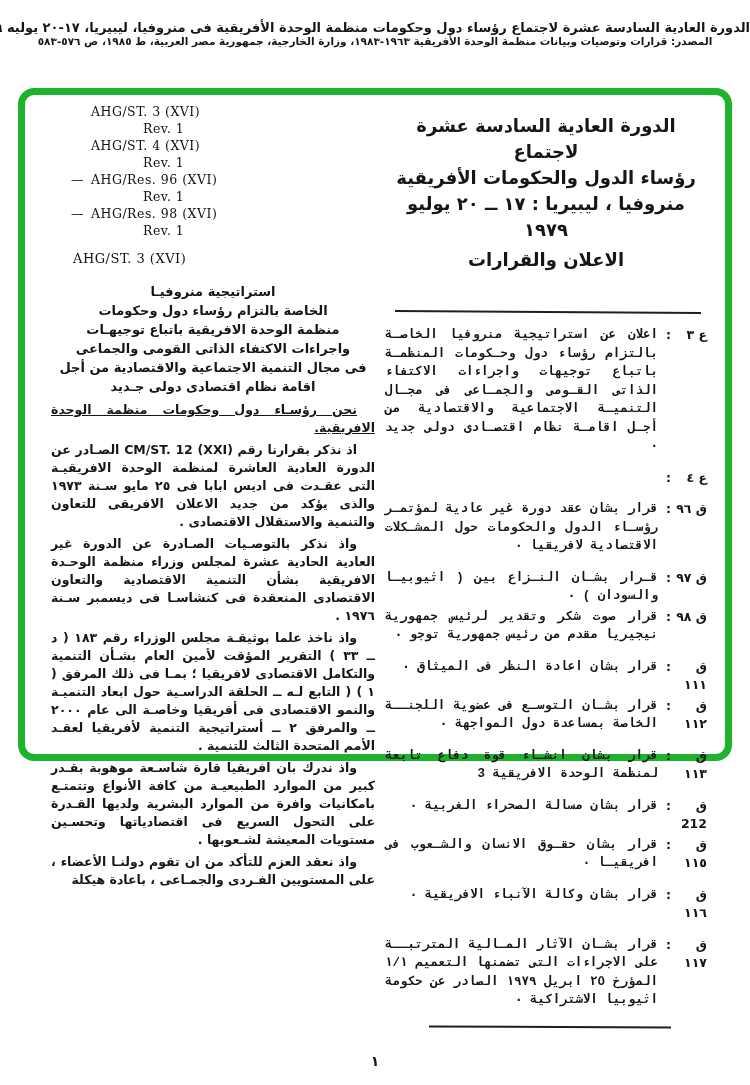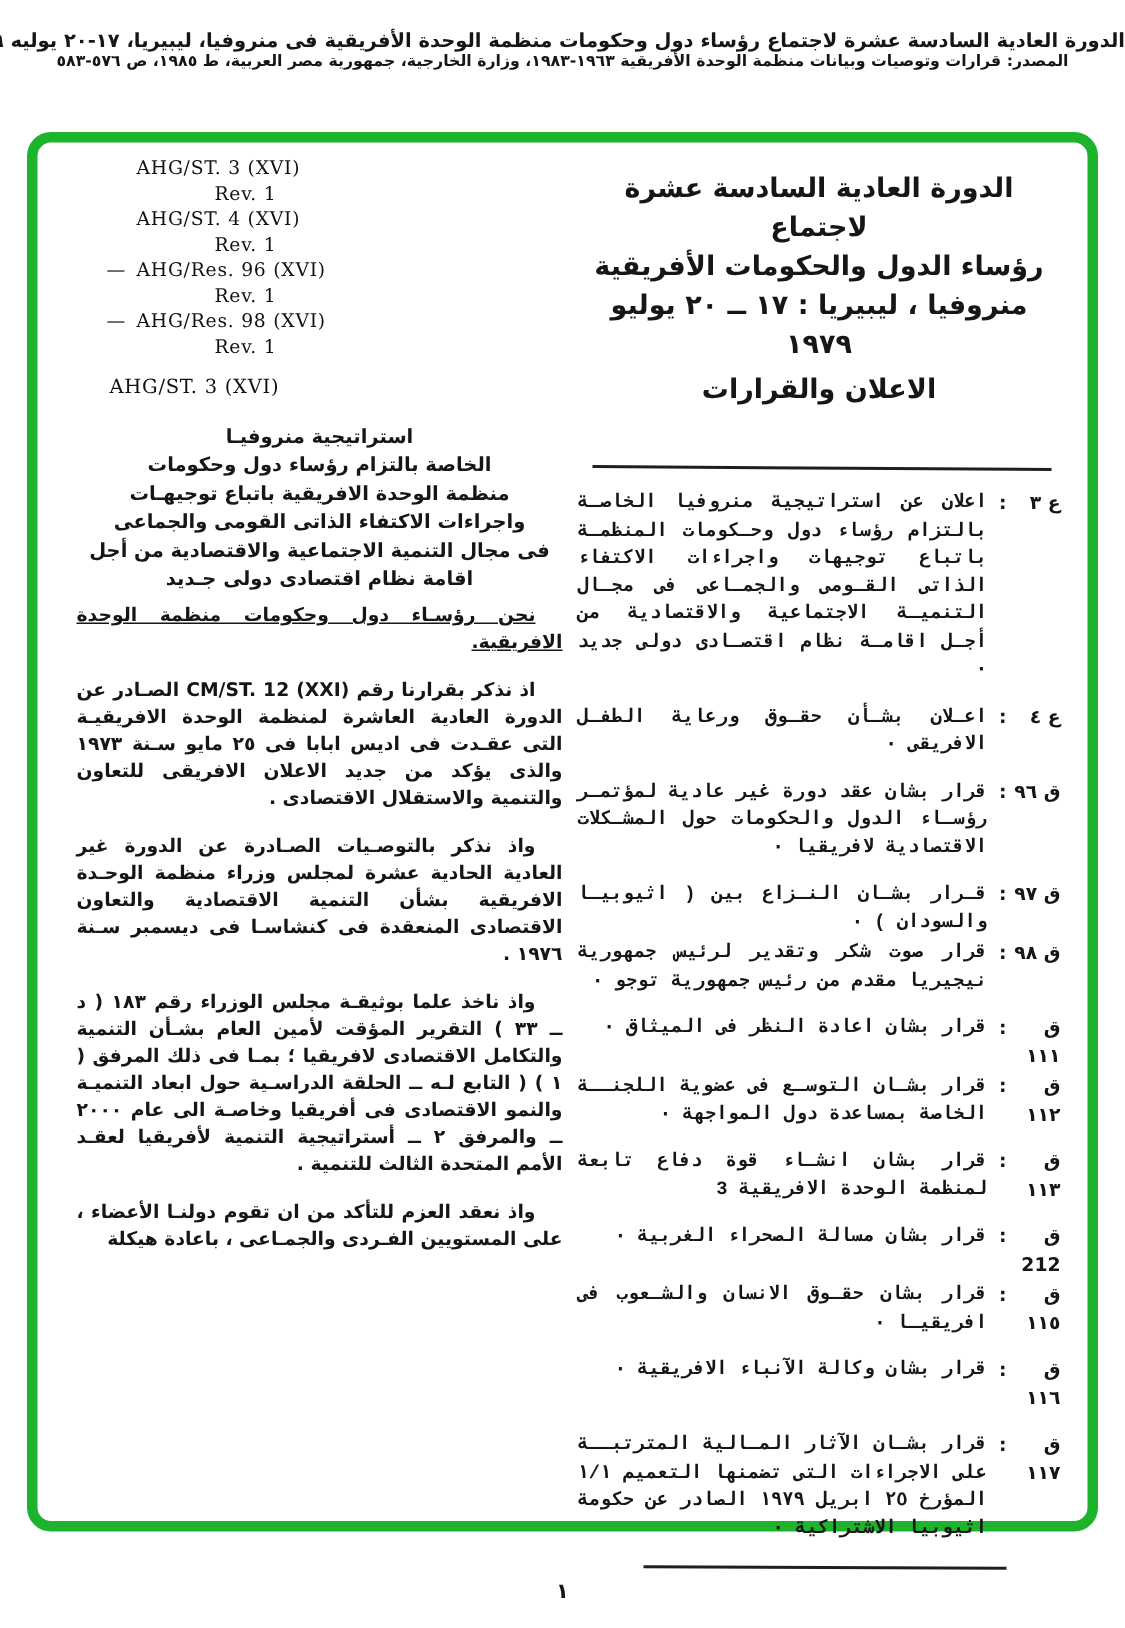--- a/index.html
+++ b/index.html
@@ -14,21 +14,21 @@
   .page { position:relative; width:750px; height:1085px; background:#fff; }
 
   
   .doc-header { position:absolute; top:20px; left:0; right:0; text-align:center; direction:rtl; }
   .doc-header .h1 { font-size:13px; font-weight:bold; white-space:nowrap; letter-spacing:0; }
   .doc-header .h2 { font-size:10.5px; font-weight:bold; margin-top:0; white-space:nowrap; }
 
   
   .frame {
     position:absolute; left:18px; top:88px;
-    width:714px; height:933px;
+    width:714px; height:673px;
     border:7px solid #1db32c;
     border-radius:16px;
     display:flex; flex-direction:row;
     padding:8px 0 0 0;
   }
 
   
   .main-col { width:356px; flex:none; padding:0 6px 0 26px; }
 
   .refs { direction:ltr; font-family:"DejaVu Serif", serif; font-size:12.5px;
@@ -38,21 +38,21 @@
   .ref-id { flex:none; letter-spacing:0.5px; }
   .rev { padding-left:72px; letter-spacing:0.5px; }
 
   .doc-ref { font-family:"DejaVu Serif", serif; font-size:13px; letter-spacing:0.5px;
              margin:12px 0 0 22px; color:#111; }
 
   .title-block { direction:rtl; text-align:center; font-weight:bold;
                  font-size:13px; line-height:19px; margin-top:16px; }
 
   .para { direction:rtl; text-align:justify; font-weight:bold;
-          font-size:12.5px; line-height:18px; margin-top:14px; text-indent:18px; }
+          font-size:12.5px; line-height:18px; margin-top:4px; text-indent:18px; }
   .para.first { margin-top:5px;text-decoration:underline; }
 
   
   .toc-col { width:334px; flex:none; padding:0 8px 0 4px; }
 
   .session-block { direction:rtl; text-align:center; font-weight:bold;
                    font-size:18px; line-height:26px; margin-top:10px; }
   .session-block .s4 { margin-top:4px; }
 
   .rule { height:2px; background:#1f1f1f; }
@@ -123,20 +123,21 @@
         <div>منظمة الوحدة الافريقية باتباع توجيهـات</div>
         <div>واجراءات الاكتفاء الذاتى القومى والجماعى</div>
         <div>فى مجال التنمية الاجتماعية والاقتصادية من أجل</div>
         <div>اقامة نظام اقتصادى دولى جـديد</div>
       </div>
 
       <p class="para first">نحن رؤسـاء دول وحكومات منظمة الوحدة الافريقية.</p>
       <p class="para">اذ نذكر بقرارنا رقم CM/ST. 12 (XXI) الصـادر عن الدورة العادية العاشرة لمنظمة الوحدة الافريقيـة التى عقـدت فى اديس ابابا فى ٢٥ مايو سـنة ١٩٧٣ والذى يؤكد من جديد الاعلان الافريقى للتعاون والتنمية والاستقلال الاقتصادى .</p>
       <p class="para">واذ نذكر بالتوصـيات الصـادرة عن الدورة غير العادية الحادية عشرة لمجلس وزراء منظمة الوحـدة الافريقية بشأن التنمية الاقتصادية والتعاون الاقتصادى المنعقدة فى كنشاسـا فى ديسمبر سـنة ١٩٧٦ .</p>
       <p class="para">واذ ناخذ علما بوثيقـة مجلس الوزراء رقم ١٨٣ ( د ــ ٣٣ ) التقرير المؤقت لأمين العام بشـأن التنمية والتكامل الاقتصادى لافريقيا ؛ بمـا فى ذلك المرفق ( ١ ) ( التابع لـه ــ الحلقة الدراسـية حول ابعاد التنميـة والنمو الاقتصادى فى أفريقيا وخاصـة الى عام ٢٠٠٠ ــ والمرفق ٢ ــ أستراتيجية التنمية لأفريقيا لعقـد الأمم المتحدة الثالث للتنمية .</p>
+      <p class="para">واذ ندرك بان افريقيا قارة شاسـعة موهوبة بقـدر كبير من الموارد الطبيعيـة من كافة الأنواع وتتمتـع بامكانيات وافرة من الموارد البشرية ولديها القـدرة على التحول السريع فى اقتصادياتها وتحسـين مستويات المعيشة لشـعوبها .</p>
       <p class="para">واذ نعقد العزم للتأكد من ان تقوم دولنـا الأعضاء ، على المستويين الفـردى والجمـاعى ، باعادة هيكلة</p>
     </div>
 
     <div class="toc-col">
 
       <div class="session-block">
         <div class="s1">الدورة العادية السادسة عشرة لاجتماع</div>
         <div class="s2">رؤساء الدول والحكومات الأفريقية</div>
         <div class="s3">منروفيا ، ليبيريا : ١٧ ــ ٢٠ يوليو ١٩٧٩</div>
         <div class="s4">الاعلان والقرارات</div>
@@ -146,21 +147,20 @@
 
       <div class="toc">
         <div class="toc-item">
           <span class="toc-label">ع ٣</span>
             <span class="toc-colon">:</span>
             <span class="toc-text">اعلان عن استراتيجية منروفيا الخاصـة بالتزام رؤساء دول وحـكومات المنظمـة باتباع توجيهات واجراءات الاكتفاء الذاتى القـومى والجمـاعى فى مجـال التنميـة الاجتماعية والاقتصادية من أجـل اقامـة نظام اقتصـادى دولى جديد ٠</span>
         </div>
         <div class="toc-item">
           <span class="toc-label">ع ٤</span>
             <span class="toc-colon">:</span>
-            <span class="toc-text">اعـلان بشـأن حقـوق ورعاية الطفـل الافريقى ٠</span>
         </div>
         <div class="toc-item">
           <span class="toc-label">ق ٩٦</span>
             <span class="toc-colon">:</span>
             <span class="toc-text">قرار بشان عقد دورة غير عادية لمؤتمـر رؤسـاء الدول والحكومات حول المشـكلات الاقتصادية لافريقيا ٠</span>
         </div>
         <div class="toc-item">
           <span class="toc-label">ق ٩٧</span>
             <span class="toc-colon">:</span>
             <span class="toc-text">قـرار بشـان النـزاع بين ( اثيوبيـا والسودان ) ٠</span>

